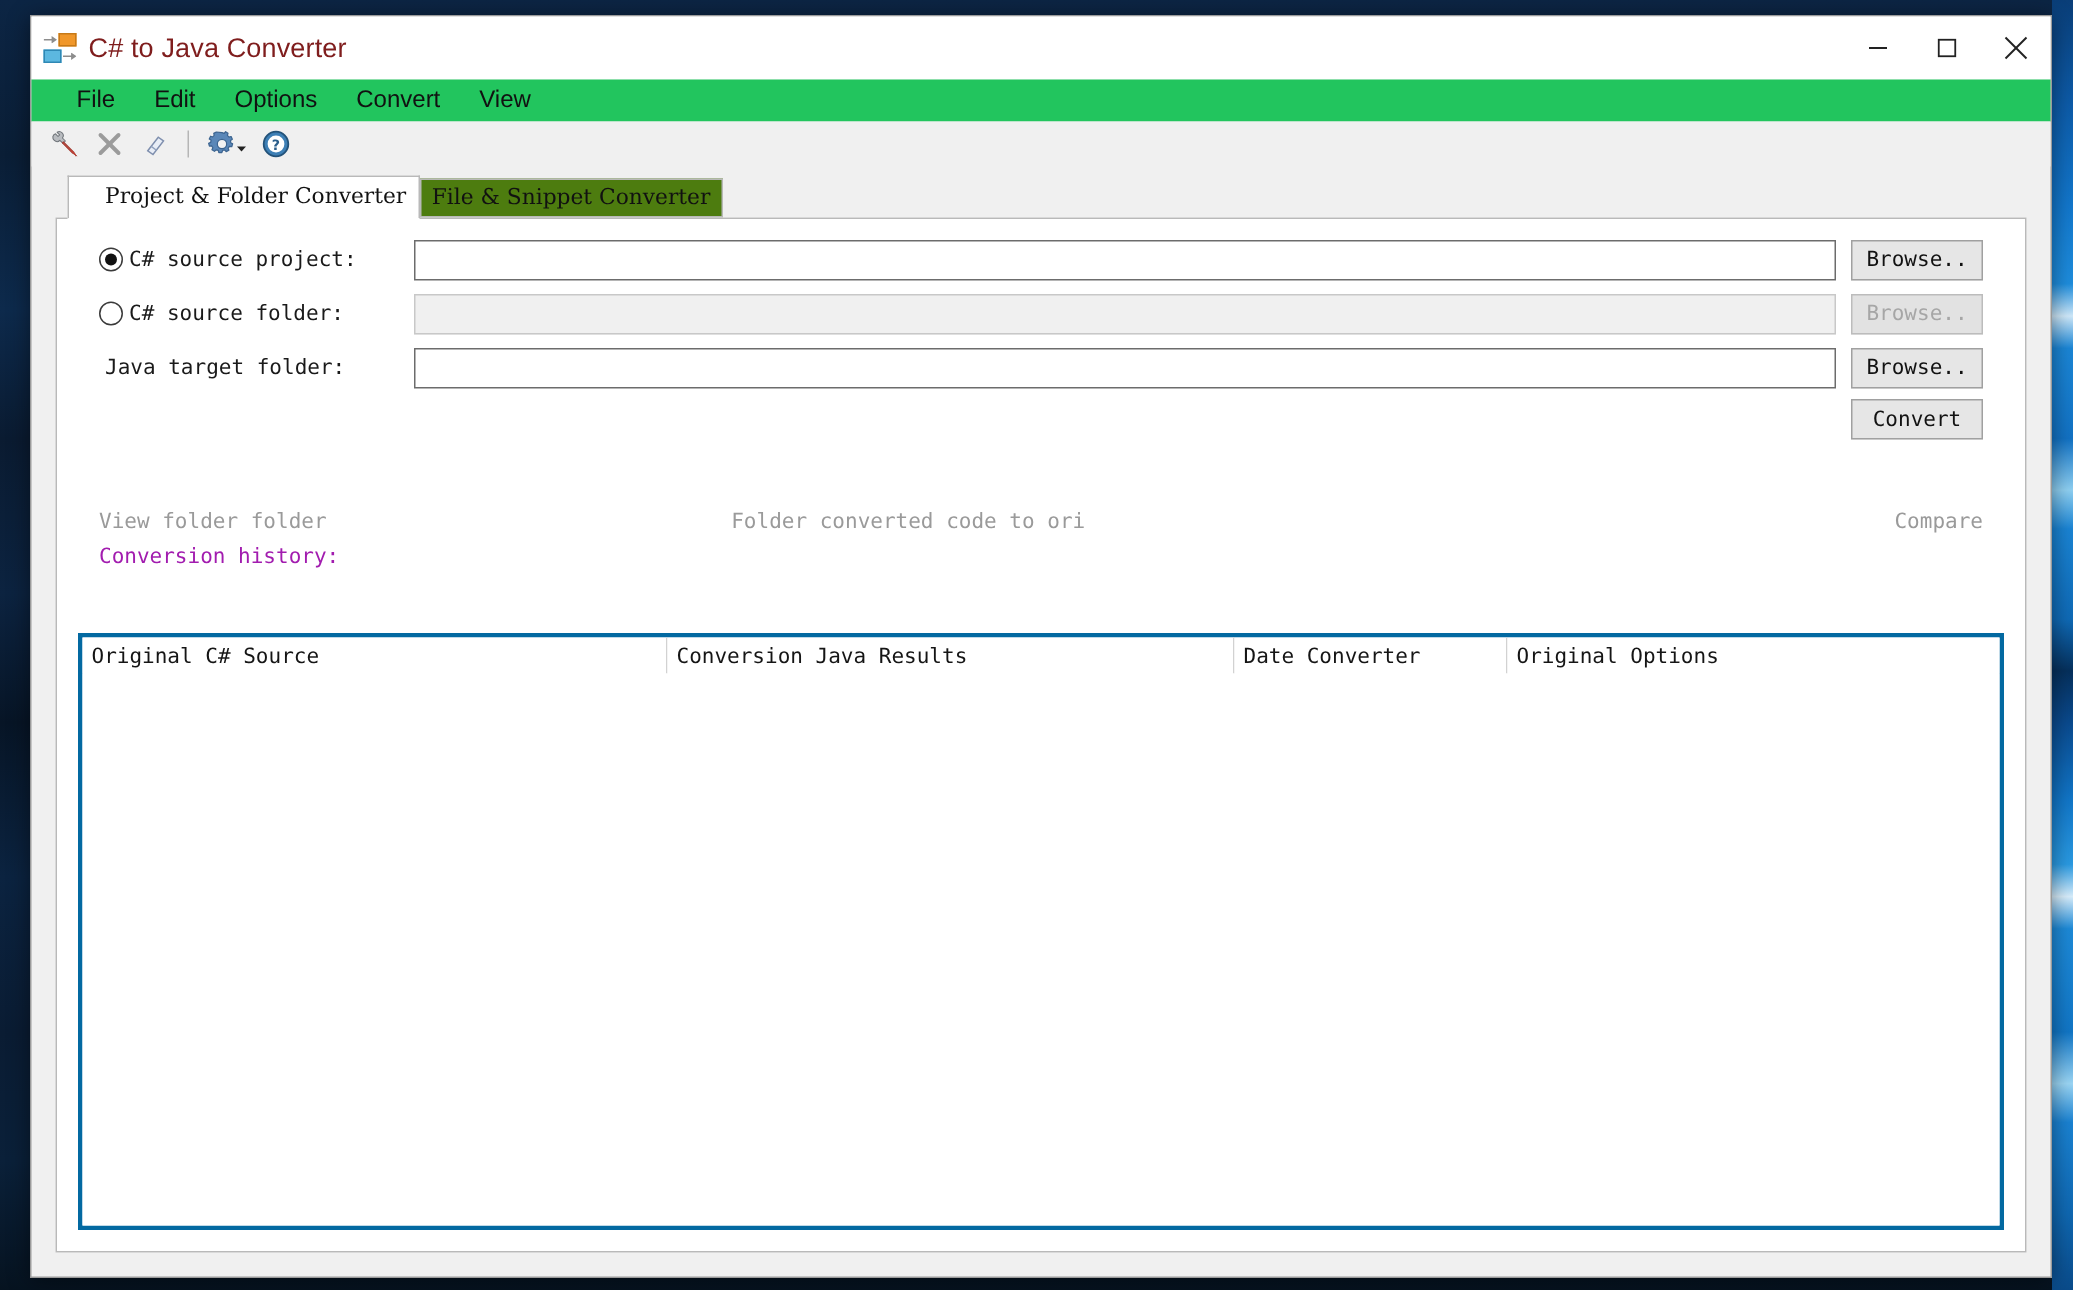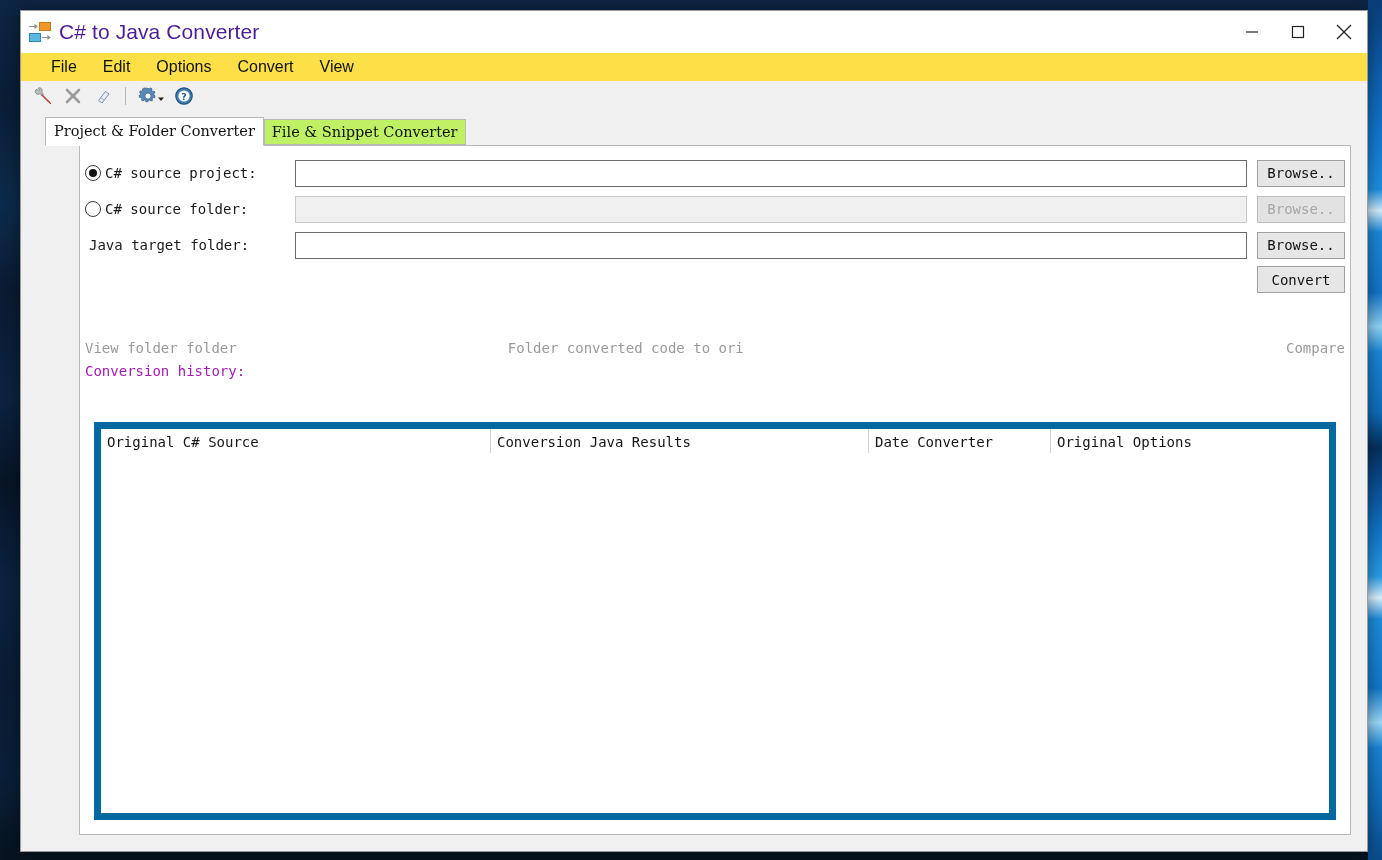--- a/index.html
+++ b/index.html
@@ -71,33 +71,33 @@
     background: #8d8d8d;
     clip-path: polygon(0 40%, 60% 40%, 60% 0, 100% 50%, 60% 100%, 60% 60%, 0 60%);
   }
   #app-icon .arr-r {
     position: absolute; right: 0; bottom: 2px;
     width: 9px; height: 5px;
     background: #8d8d8d;
     clip-path: polygon(0 40%, 60% 40%, 60% 0, 100% 50%, 60% 100%, 60% 60%, 0 60%);
   }
   #title-text {
-    font-size: 21px; color: #4c1d95;
+    font-size: 18px; color: #7f1d1d;
     letter-spacing: .1px;
   }
   #wincontrols { margin-left: auto; display: flex; height: 42px; }
   .wc {
     width: 46px; height: 42px;
     display: flex; align-items: center; justify-content: center;
     cursor: default;
   }
   .wc svg { display: block; }
   
   #menubar {
-    height: 28px; background: #fde047;
+    height: 28px; background: #22c55e;
     display: flex; align-items: center;
     padding-left: 20px; flex: 0 0 auto;
   }
   .menu-item {
     font-size: 16px; color: #111;
     padding: 3px 10px; margin-right: 6px;
     cursor: default; white-space: nowrap;
   }
   
   #toolbar {
@@ -121,42 +121,41 @@
   
   #tabstrip {
     position: relative; height: 26px;
     display: flex; align-items: flex-end;
     padding-left: 8px;
   }
   .tab {
     font-family: "DejaVu Serif", "Liberation Serif", serif;
     font-size: 14.5px; color: #111;
     border: 1px solid #b9b9b9;
-    background: #bef264;
+    background: #4d7c0f;
     padding: 3px 7px 3px 7px;
     position: relative;
     cursor: default;
     white-space: nowrap;
     line-height: 1.25;
   }
   .tab.selected {
     background: #ffffff;
     border-bottom-color: #ffffff;
-    padding: 4px 8px 5px 8px;
+    padding: 4px 8px 5px 24px;
     margin-bottom: -1px;
     z-index: 3;
   }
   #tabpanel {
     border: 1px solid #b9b9b9;
     background: #ffffff;
     position: absolute;
     left: 16px; right: 16px;
     top: 34px; bottom: 16px;
-    padding: 12px 5px;
-    margin-left: 42px;
+    padding: 12px 28px;
   }
   
   .form-row {
     display: flex; align-items: center;
     margin-bottom: 6px;
     height: 30px;
   }
   .radio {
     width: 16px; height: 16px; border-radius: 50%;
     border: 1.4px solid #3a3a3a;
@@ -214,21 +213,21 @@
   }
   #link-compare { margin: 0 auto; }
   #link-messages { margin-left: auto; }
   #history-label {
     font-family: "DejaVu Sans Mono", "Liberation Mono", monospace;
     font-size: 14px; color: #a21caf;
     margin-bottom: 4px;
   }
   
   #history-grid {
-    border: 7px solid #0369a1;
+    border: 3px solid #0369a1;
     background: #ffffff;
     position: absolute;
     left: 14px; right: 14px;
     top: 276px; bottom: 14px;
     display: flex; flex-direction: column;
   }
   #grid-header { display: flex; height: 24px; flex: 0 0 auto; }
   .gcol {
     font-family: "DejaVu Sans Mono", "Liberation Mono", monospace;
     font-size: 14px; color: #151515;

